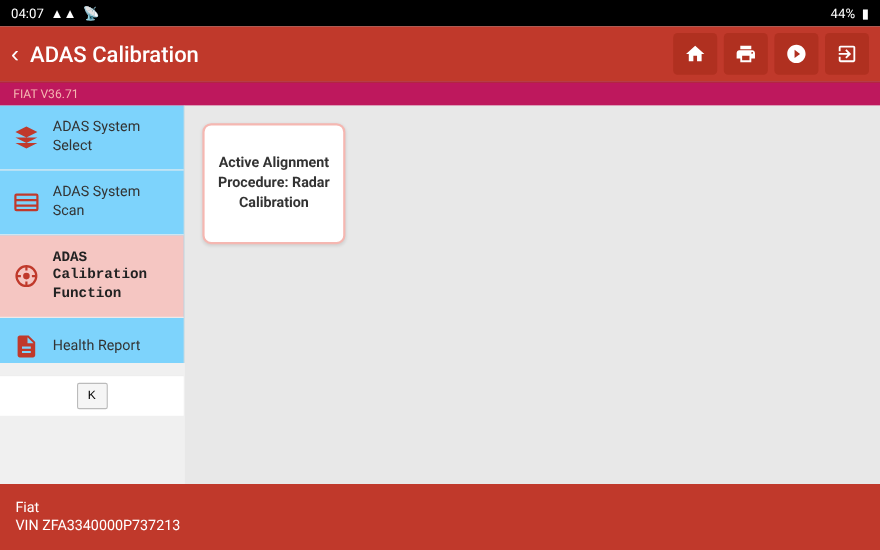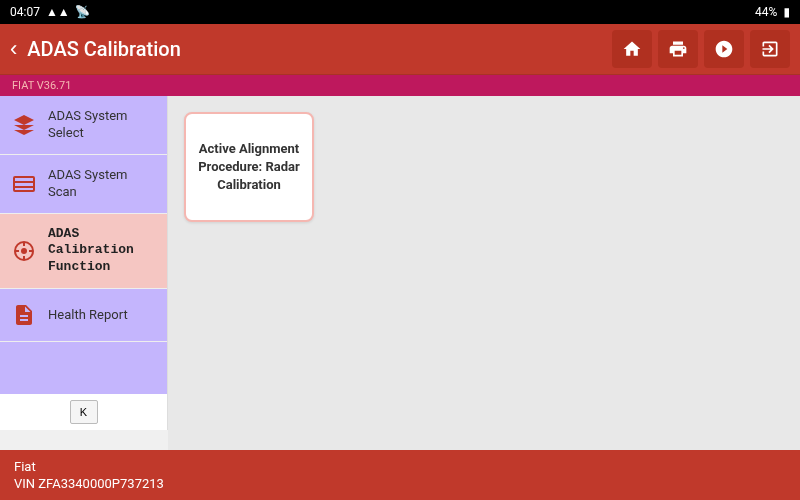--- a/index.html
+++ b/index.html
@@ -169,21 +169,21 @@
       line-height: 1.4;
       box-shadow: 0 1px 3px rgba(0,0,0,0.1);
       font-weight: bold;
     }
 
     
     .footer-bar {
       position: absolute;
       bottom: 0;
       width: 800px;
-      height: 50px;
+      height: 60px;
       background: #c0392b;
       display: flex;
       align-items: center;
       padding: 0 14px;
       color: white;
     }
     .footer-info {
       display: flex;
       flex-direction: column;
       gap: 2px;
@@ -236,21 +236,21 @@
     </button>
   </div>
 </div>
 
 <div class="version-bar">
   <span>FIAT V36.71</span>
 </div>
 
 <div class="main-content">
 
-  <div style="display:flex; flex-direction:column; width:168px; background:#c4b5fd; border-right:1px solid #ddd; height:334px;">
+  <div style="display:flex; flex-direction:column; width:168px; background:#7dd3fc; border-right:1px solid #ddd; height:234px;">
 
     <div class="sidebar-item">
       <div class="icon-box">
         <svg width="24" height="24" viewBox="0 0 24 24" fill="#c0392b">
           <path d="M12 2L2 7l10 5 10-5-10-5zM2 17l10 5 10-5M2 12l10 5 10-5"></path>
         </svg>
       </div>
       <span class="item-label">ADAS System Select</span>
     </div>
 

